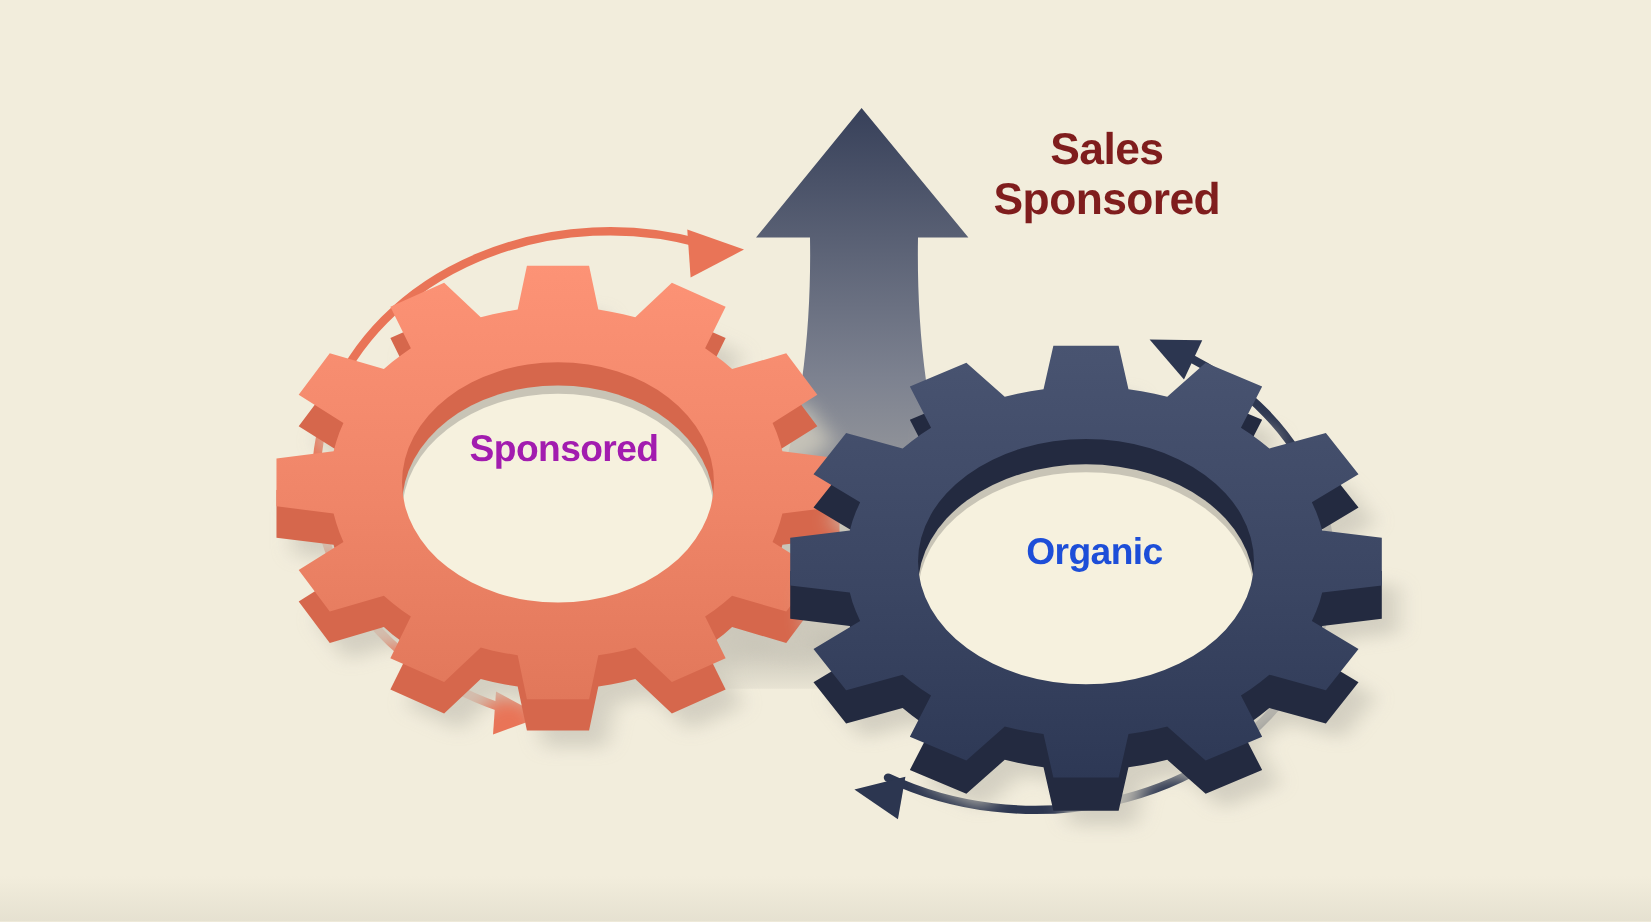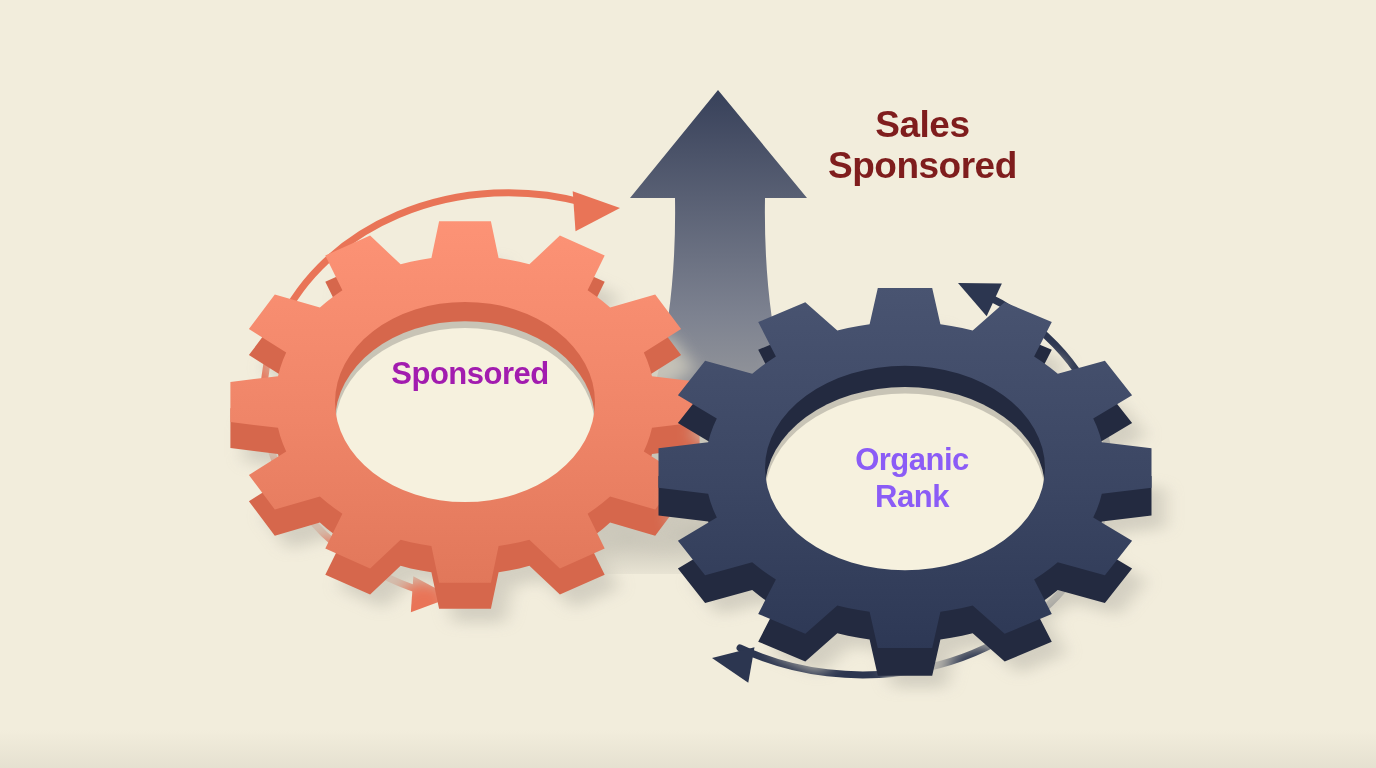--- a/index.html
+++ b/index.html
@@ -97,17 +97,16 @@
     <rect x="0" y="730" width="1376" height="38" fill="url(#floorFade)"></rect>
   </svg>
 
   <div class="lbl lbl-sales" style="color: #7f1d1d; text-align: center;">
     <div>Sales</div>
     <div>Sponsored</div>
   </div>
   <div class="lbl lbl-center lbl-sponsored" style="color: #a21caf;">
     <div>Sponsored</div>
   </div>
-  <div class="lbl lbl-center lbl-organic" style="color: #8b5cf6;">
+  <div class="lbl lbl-center lbl-organic" style="color: #1d4ed8;">
     <div>Organic</div>
-    <div>Rank</div>
   </div>
 </div>
 
 </body></html>

